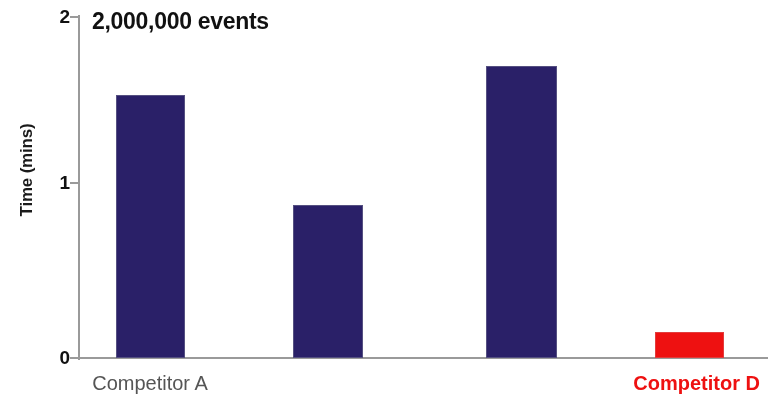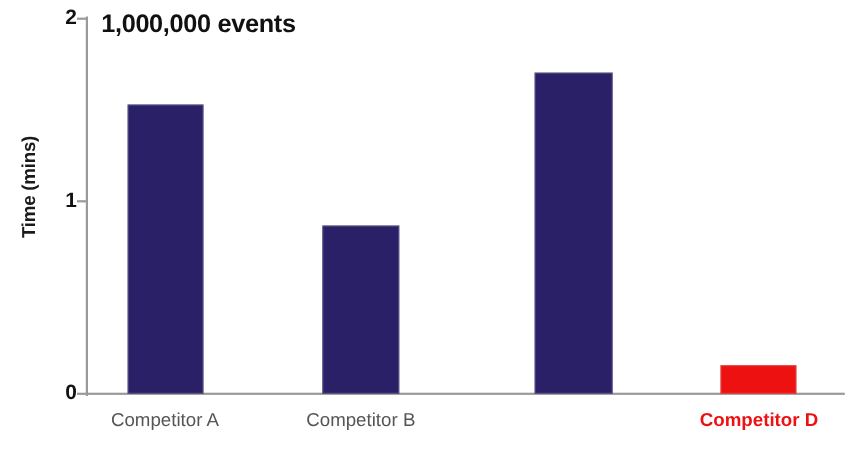--- a/index.html
+++ b/index.html
@@ -93,27 +93,28 @@
     border: 1px solid rgba(120,120,150,0.55);
   }
   .bar-navy { background: #2a2068; }
   .bar-red  { background: #ee1111; border-color: rgba(220,90,90,0.6); }
 
   
   .cat-label {
     position: absolute;
     top: 372px;
     text-align: center;
-    font-size: 17px;
+    font-size: 20px;
     color: #555555;
     white-space: nowrap;
   }
   .cat-label.highlight {
     color: #ee1111;
     font-weight: bold;
+    text-align: right;
   }
 
   
   .chart-title {
     position: absolute;
     left: 92px;
     top: 8px;
     font-size: 23px;
     font-weight: bold;
     color: #111111;
@@ -147,18 +148,17 @@
   <div class="tick-mark" style="top:357px;"></div>
 
   <div class="plot-area">
     <div class="bar bar-navy" style="left:116px; width:69px; top:95px; height:263px;"></div>
     <div class="bar bar-navy" style="left:293px; width:70px; top:205px; height:153px;"></div>
     <div class="bar bar-navy" style="left:486px; width:71px; top:66px; height:292px;"></div>
     <div class="bar bar-red" style="left:655px; width:69px; top:332px; height:26px;"></div>
   </div>
 
   <div class="cat-label" style="left:80px; width:140px;">Competitor A</div>
-  <div class="cat-label" style="left:258px; width:140px;">Competitor B</div>
   <div class="cat-label highlight" style="left:620px; width:140px;">Competitor D</div>
 
-  <div class="chart-title">1,000,000 events</div>
+  <div class="chart-title">2,000,000 events</div>
 
 </div>
 
 </body></html>

